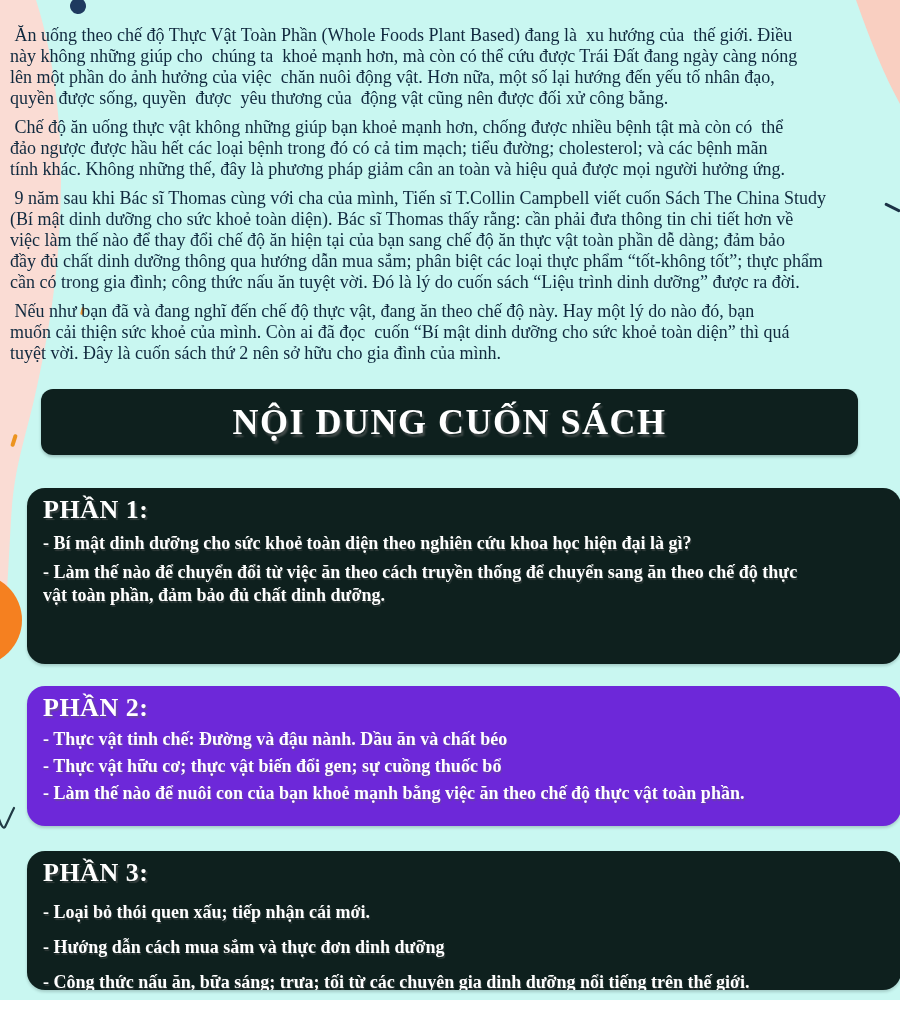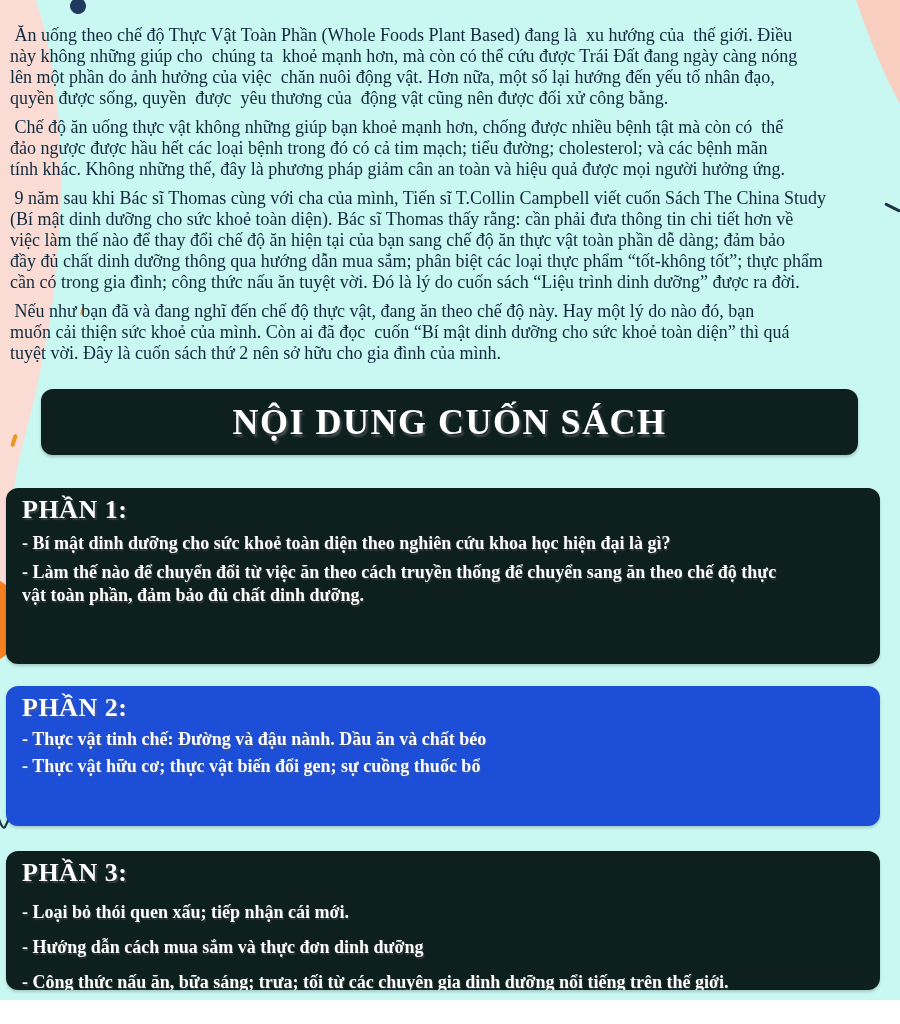--- a/index.html
+++ b/index.html
@@ -43,22 +43,22 @@
     border-radius:12px;
     display:flex;align-items:center;justify-content:center;
     box-shadow:0 2px 3px rgba(20,40,40,0.25);
   }
   .banner span{
     color:#ffffff;font-size:36px;font-weight:bold;letter-spacing:1.5px;
     text-shadow:2px 3px 2px rgba(110,110,110,0.55);
     white-space:pre;
   }
   .part-box{
-    position:absolute;left:6px;width:874px;
-    border-radius:12px;
+    position:absolute;left:27px;width:874px;
+    border-radius:18px;
     box-sizing:border-box;
     padding:5px 10px 0 16px;
     box-shadow:0 2px 3px rgba(20,40,40,0.2);
     overflow:hidden;
   }
   .part-box h2{
     margin:0;color:#ffffff;font-size:26px;font-weight:bold;
     line-height:33px;letter-spacing:0.5px;
     text-shadow:2px 2px 1px rgba(100,100,100,0.45);
   }
@@ -123,24 +123,25 @@
     <span>NỘI DUNG CUỐN SÁCH</span>
   </div>
 
   <section class="part-box" id="box-1" style="background:#0e201e">
     <h2>PHẦN 1:</h2>
     <div class="bullet">- Bí mật dinh dưỡng cho sức khoẻ toàn diện theo nghiên cứu khoa học hiện đại là gì?</div>
     <div class="bullet">- Làm thế nào để chuyển đổi từ việc ăn theo cách truyền thống để chuyển sang ăn theo chế độ thực
 vật toàn phần, đảm bảo đủ chất dinh dưỡng.</div>
   </section>
 
-  <section class="part-box" id="box-2" style="background:#1d4ed8">
+  <section class="part-box" id="box-2" style="background:#6d28d9">
     <h2>PHẦN 2:</h2>
     <div class="bullet">- Thực vật tinh chế: Đường và đậu nành. Dầu ăn và chất béo</div>
     <div class="bullet">- Thực vật hữu cơ; thực vật biến đổi gen; sự cuồng thuốc bổ</div>
+    <div class="bullet">- Làm thế nào để nuôi con của bạn khoẻ mạnh bằng việc ăn theo chế độ thực vật toàn phần.</div>
   </section>
 
   <section class="part-box" id="box-3" style="background:#0e201e">
     <h2>PHẦN 3:</h2>
     <div class="bullet">- Loại bỏ thói quen xấu; tiếp nhận cái mới.</div>
     <div class="bullet">- Hướng dẫn cách mua sắm và thực đơn dinh dưỡng</div>
     <div class="bullet">- Công thức nấu ăn, bữa sáng; trưa; tối từ các chuyên gia dinh dưỡng nổi tiếng trên thế giới.</div>
   </section>
 
 </div>

